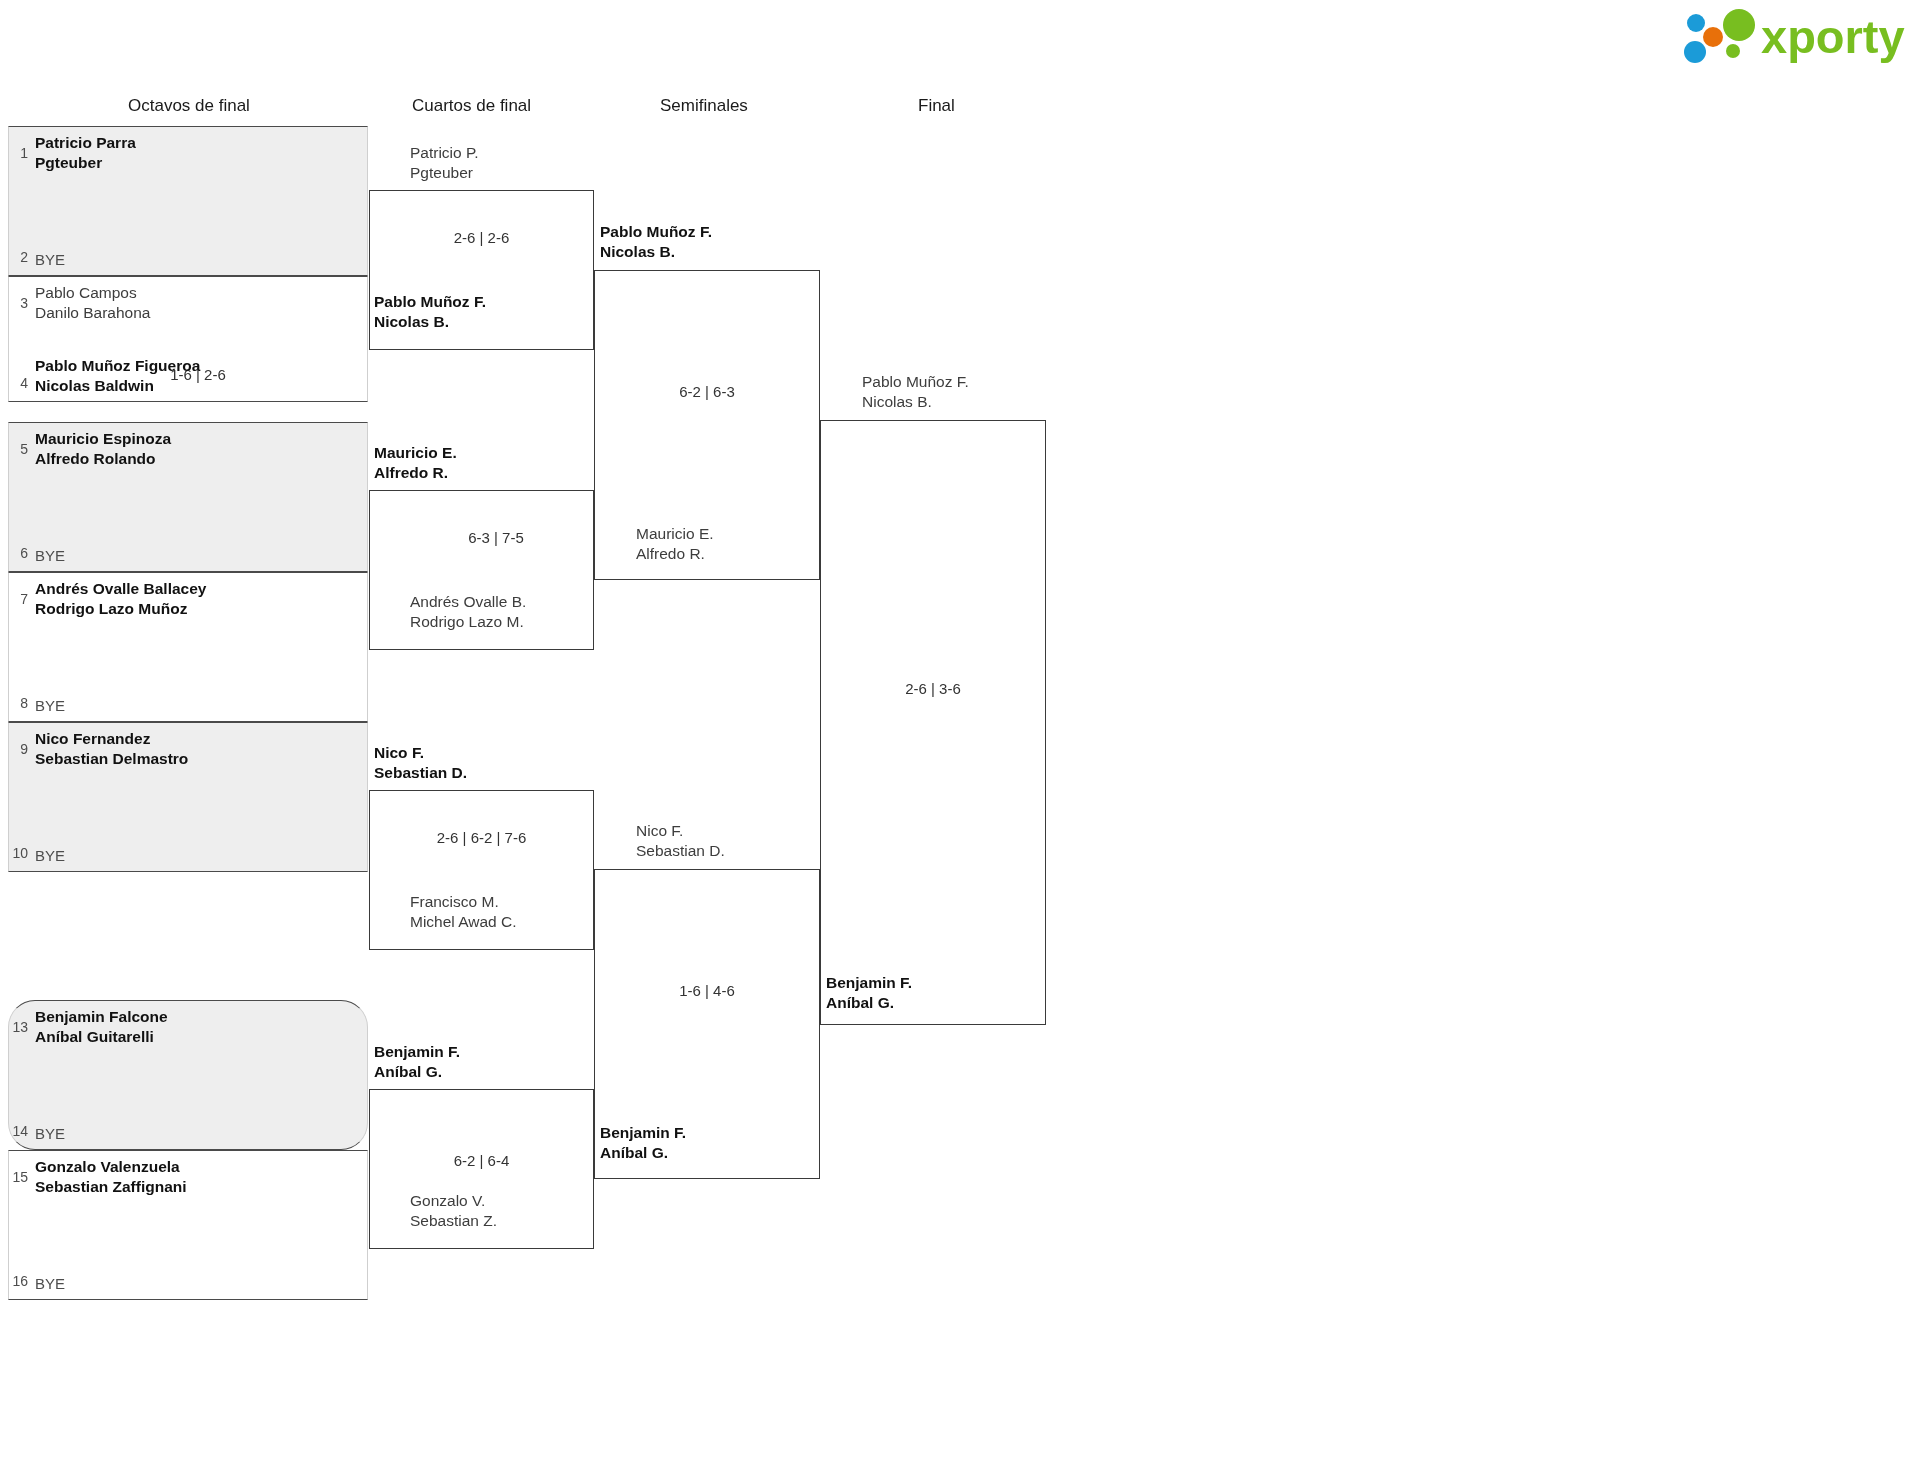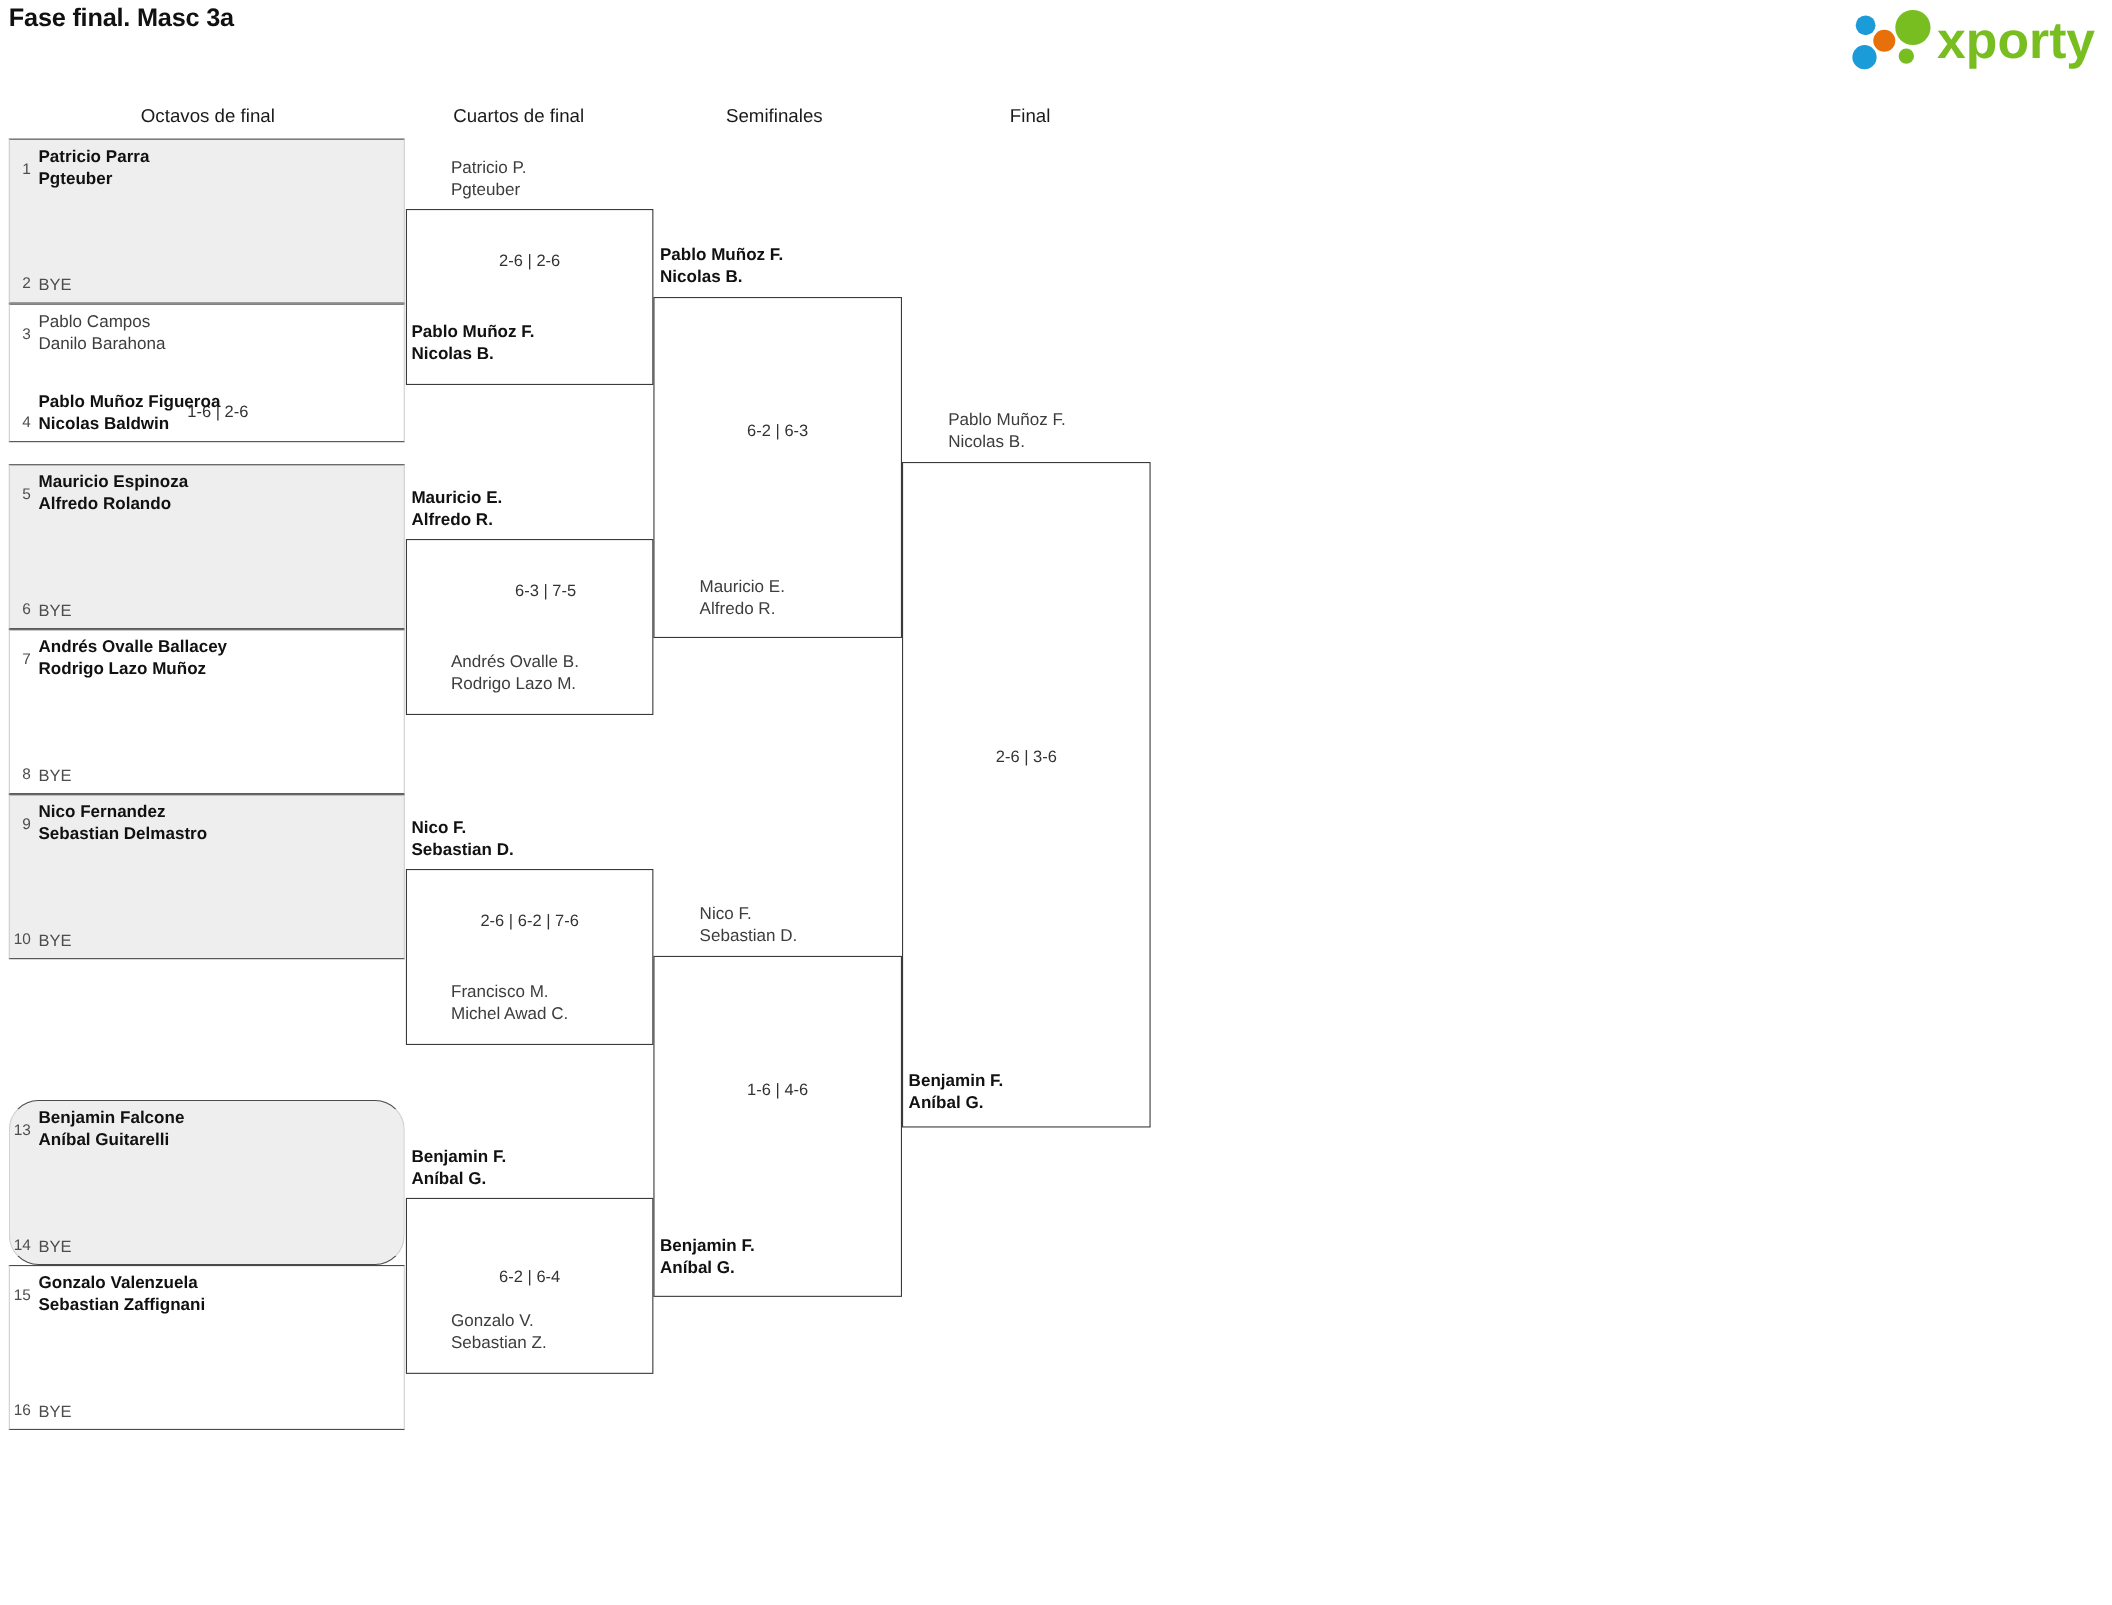--- a/index.html
+++ b/index.html
@@ -143,21 +143,20 @@
   .entry.loser  { font-weight: 400; color: #3d3d3d; margin-left: 36px; }
   .entry .nm { display: block; }
 </style>
 </head>
 <body>
 
 <div id="page">
 
   <div id="header">
     <div id="title-block">
-      <div class="title-line">Fase final. Masc 3a</div>
     </div>
 
     <div id="logo">
       <svg width="230" height="60" viewBox="0 0 230 60" xmlns="http://www.w3.org/2000/svg">
         <circle cx="18" cy="17" r="9" fill="#1B9BD8"></circle>
         <circle cx="17" cy="46" r="11" fill="#1B9BD8"></circle>
         <circle cx="35" cy="31" r="10" fill="#E8700A"></circle>
         <circle cx="61" cy="19" r="16" fill="#78BE20"></circle>
         <circle cx="55" cy="45" r="7" fill="#78BE20"></circle>
         <text x="83" y="47" font-family="Liberation Sans, sans-serif" font-size="47" font-weight="700" fill="#78BE20">xporty</text>

